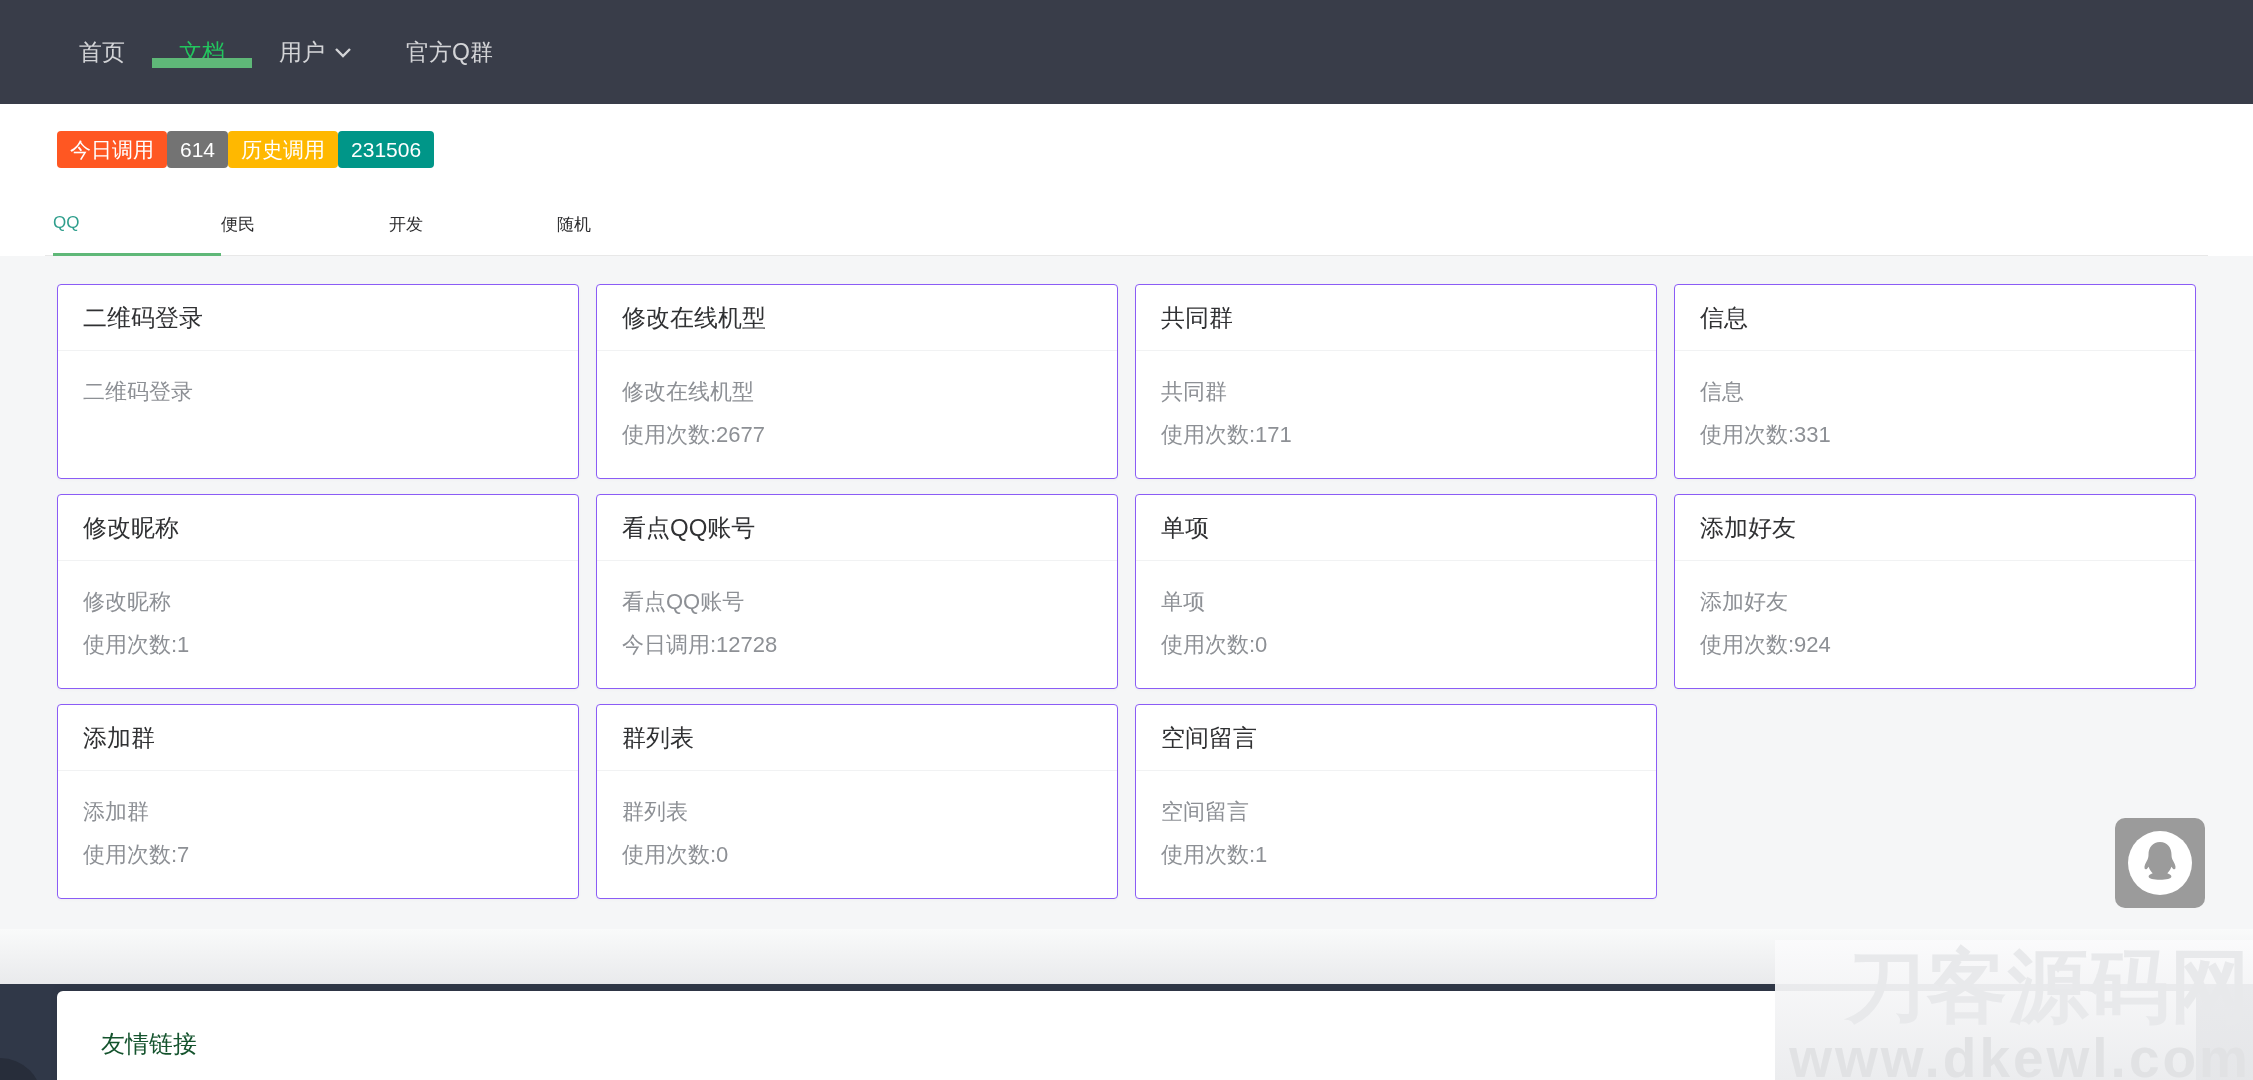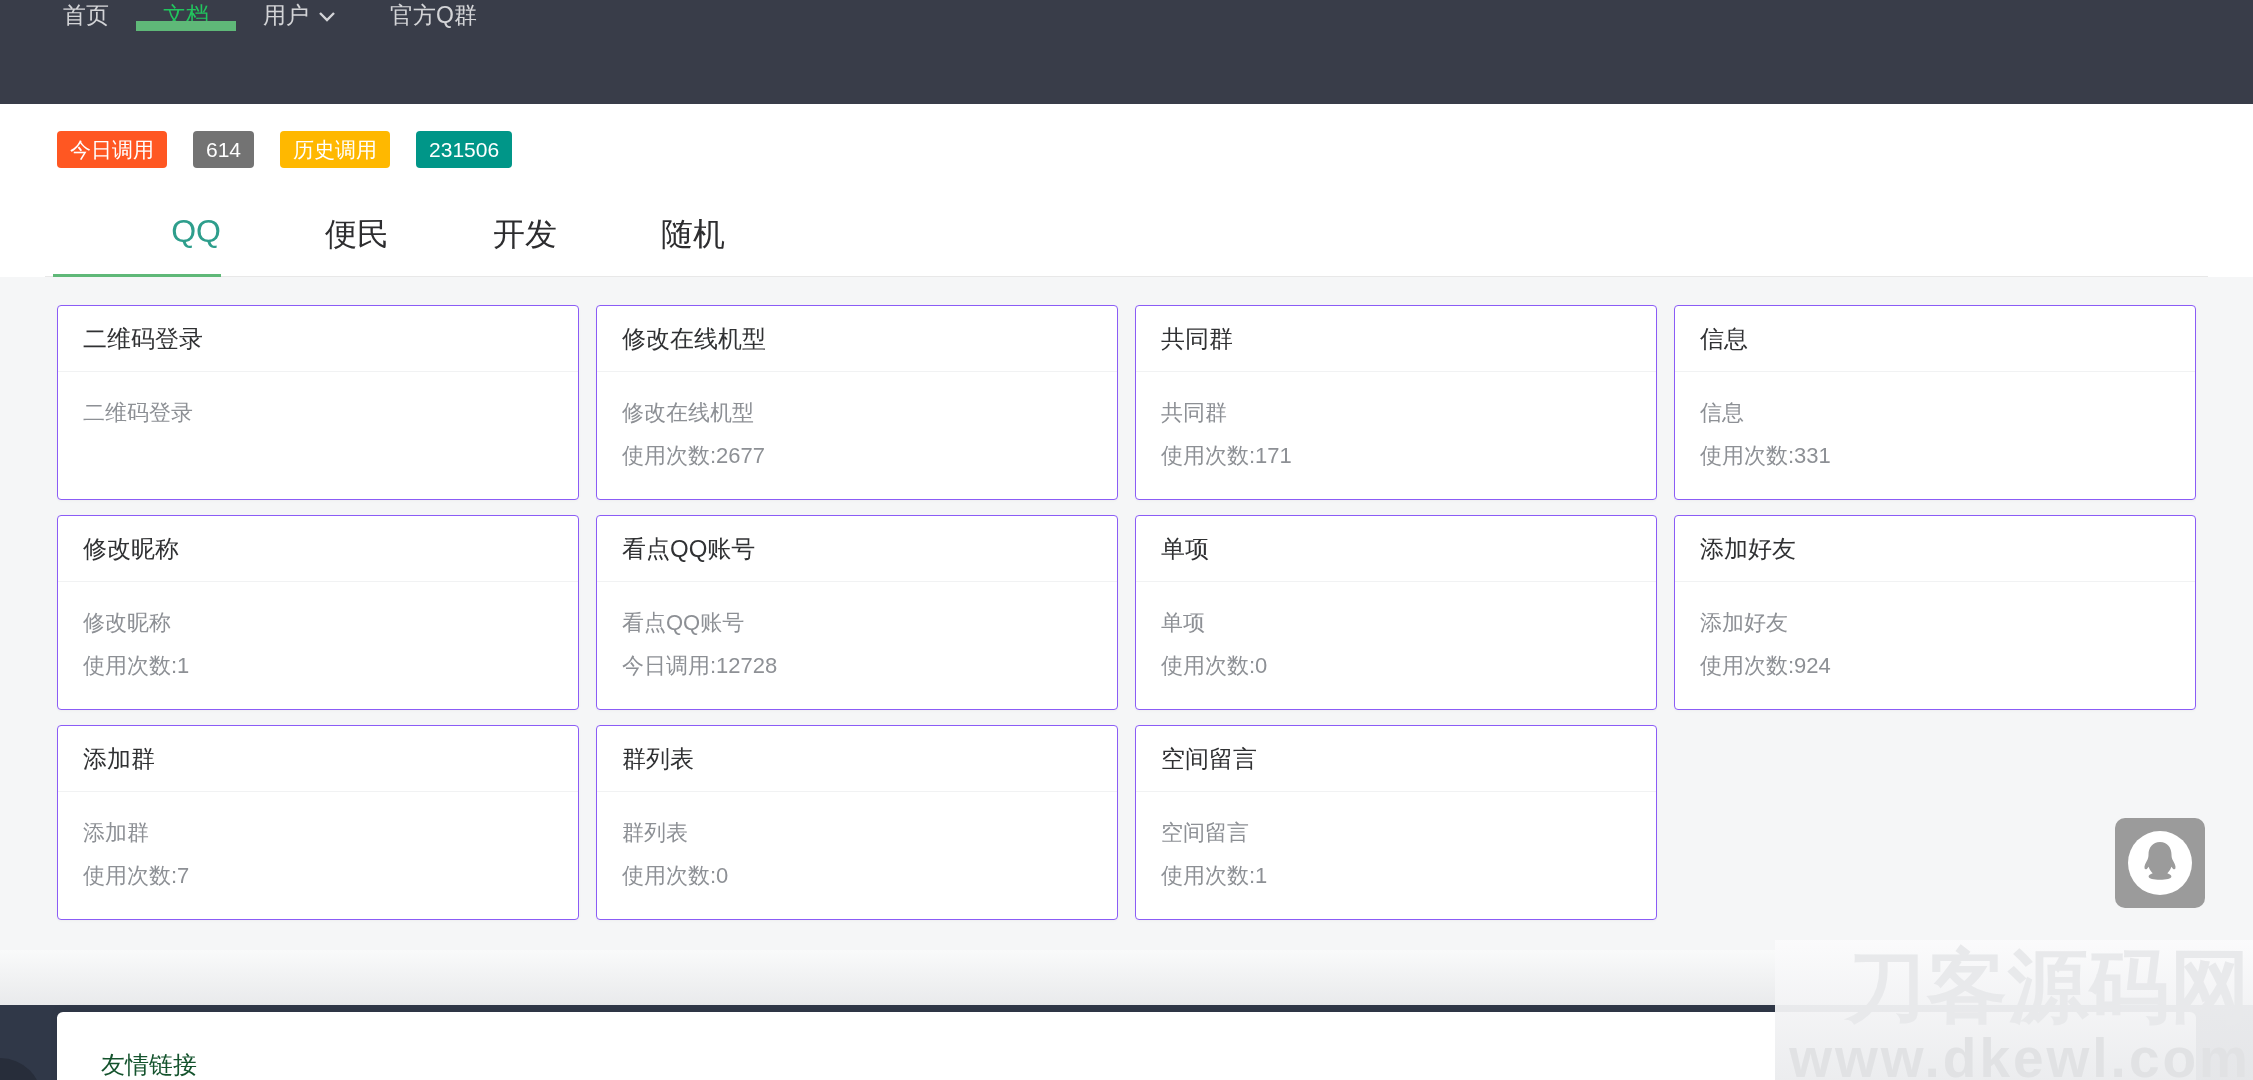--- a/index.html
+++ b/index.html
@@ -5,48 +5,48 @@
   * { margin:0; padding:0; box-sizing:border-box; }
   html,body { width:2253px; height:1080px; overflow:hidden; }
   body {
     font-family:"Liberation Sans","DejaVu Sans",sans-serif;
     background:#ffffff; position:relative; color:#303133;
   }
 
   
   .navbar {
     height:104px; background:#393D49;
-    display:flex; align-items:flex-start; padding-left:36px;
+    display:flex; align-items:center; padding-left:52px;
   }
   .nav-item {
     display:flex; align-items:center; padding:0 27px;
     font-size:23px; color:rgba(255,255,255,.78);
     position:relative; cursor:pointer; white-space:nowrap;
   }
   .nav-item.active { color:#22c55e; }
   .nav-item.active::after {
     content:""; position:absolute; left:0; right:0; bottom:0; height:10px;
     background:#5FB878;
   }
   .nav-chevron { margin-left:9px; display:inline-flex; }
 
   
-  .stat-row { padding:27px 57px 0; display:flex; gap:26px; }
+  .stat-row { padding:27px 57px 0; display:flex; gap:0; }
   .badge {
     height:37px; line-height:37px; padding:0 13px; border-radius:4px;
     color:#ffffff; font-size:21px; font-weight:500; cursor:default;
   }
 
   
   .tabs {
     margin:30px 45px 0; border-bottom:1px solid #e8e8e8;
     display:flex; padding-left:8px;
   }
   .tab {
-    width:168px; text-align:right; font-size:32px; color:#2d2d2f;
+    width:168px; text-align:left; font-size:17px; color:#2d2d2f;
     padding:15px 0 19px; position:relative; cursor:pointer;
   }
   .tab.active { color:#2E9E8C; }
   .tab.active::after {
     content:""; position:absolute; left:0; right:0; bottom:-1px; height:3px;
     background:#5FB878;
   }
 
   
   .grid-section { background:#f5f6f7; padding:28px 57px 30px; }

